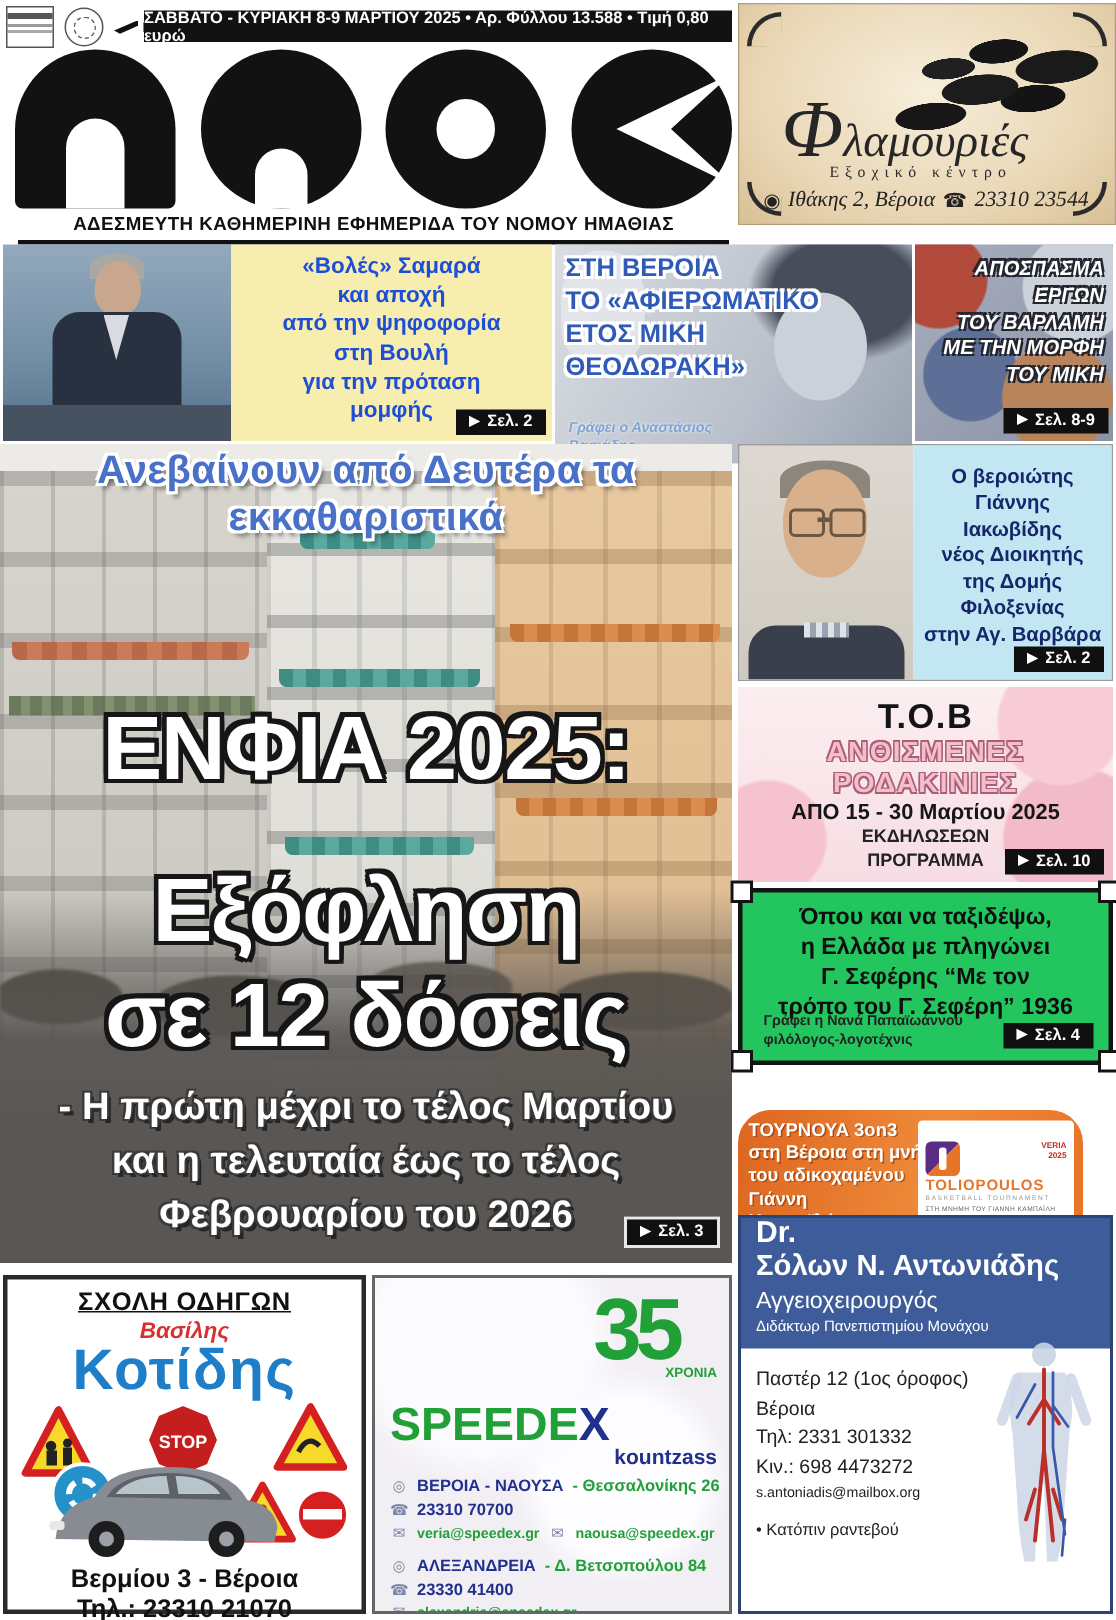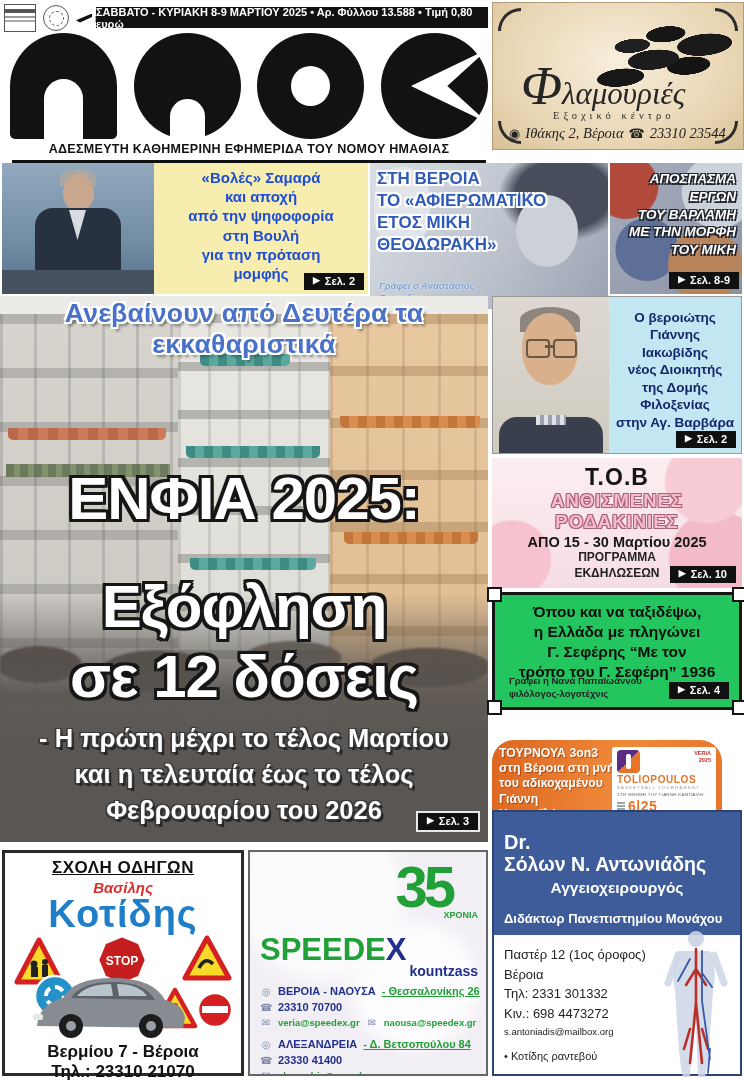--- a/index.html
+++ b/index.html
@@ -159,39 +159,39 @@
      box-sizing:border-box;background:#22c55e;}
   .orn{position:absolute;width:11px;height:11px;background:#fff;border:2.5px solid #141414;}
   .orn.tl{left:-8px;top:-8px;} .orn.tr{right:-8px;top:-8px;} .orn.bl{left:-8px;bottom:-8px;} .orn.br{right:-8px;bottom:-8px;}
   .sef-quote{margin-top:7px;text-align:center;font-size:15.5px;font-weight:800;line-height:1.3;color:#0e0e0e;}
   .sef-by{position:absolute;left:14px;bottom:7px;font-size:9.5px;font-weight:700;line-height:1.3;color:#222;}
   .box-tour{position:absolute;left:492px;top:740px;width:230px;height:94px;overflow:hidden;
      background:linear-gradient(100deg,#dd6620,#ef8a3a 55%,#e87428);border-radius:22px;}
   .tour-text{position:absolute;left:7px;top:6px;width:134px;font-size:12.3px;font-weight:800;color:#fff;
      line-height:1.24;text-shadow:1px 1px 0 rgba(120,40,0,.55);}
   .tour-logo{position:absolute;right:6px;top:7px;width:104px;height:72px;background:#fff;border-radius:3px;
-     padding:3px 5px;box-sizing:border-box;}
+     padding:14px 5px;box-sizing:border-box;}
   .tlogo-top{display:flex;align-items:flex-start;}
   .tlogo-shield{width:23px;height:23px;border-radius:4px;background:linear-gradient(135deg,#5a2d82 50%,#e87428 50%);
      position:relative;}
   .tlogo-shield::after{content:"";position:absolute;left:9px;top:4px;width:5px;height:15px;background:#fff;border-radius:2px;}
   .tlogo-badge{margin-left:auto;font-size:5.5px;font-weight:bold;color:#c03028;text-align:right;line-height:1.2;white-space:pre-line;}
   .tlogo-brand{font-size:10px;font-weight:900;color:#e87428;letter-spacing:.6px;margin-top:1px;}
   .tlogo-sub{font-size:4.4px;color:#999;letter-spacing:1.1px;}
   .tlogo-mem{font-size:4.4px;color:#666;margin-top:2px;letter-spacing:.3px;}
   .tlogo-numrow{display:flex;align-items:center;gap:3px;margin-top:1px;}
   .tlogo-bars{width:8px;height:8px;background:repeating-linear-gradient(#9aa 0 1.5px,transparent 1.5px 3px);}
   .tlogo-num{font-size:14px;font-weight:900;color:#e87428;letter-spacing:.5px;}
   
   .ad-doc{position:absolute;left:492px;top:810px;width:250px;height:266px;border:2.5px solid #2c4474;box-sizing:border-box;background:#fff;}
-  .doc-head{background:#3d5c99;color:#fff;padding:20px 10px 9px;}
+  .doc-head{background:#3d5c99;color:#fff;padding:0 10px 9px;}
   .doc-title{font-size:20px;font-weight:800;line-height:1.05;}
   .doc-name{font-size:19.5px;font-weight:800;line-height:1.2;}
-  .doc-spec{font-size:15.5px;font-weight:700;margin-top:3px;text-align:center;}
-  .doc-deg{font-size:13px;font-weight:700;margin-top:14px;}
+  .doc-spec{font-size:15.5px;font-weight:400;margin-top:3px;}
+  .doc-deg{font-size:10px;font-weight:400;margin-top:2px;}
   .doc-body{position:relative;height:146px;}
   .doc-info{position:absolute;left:10px;top:10px;width:150px;color:#222;}
   .doc-addr{font-size:13px;line-height:1.5;}
   .doc-tel{font-size:13px;line-height:1.5;}
   .doc-mail{font-size:9.5px;margin-top:3px;}
   .doc-note{font-size:11px;margin-top:13px;}
   .doc-fig{position:absolute;right:2px;top:-6px;}
   
   .ad-kot{position:absolute;left:2px;top:850px;width:242px;height:226px;border:3px solid #2a2a2a;box-sizing:border-box;
      background:#fff;text-align:center;padding-top:5px;}
@@ -208,21 +208,21 @@
   .spx-35{position:absolute;top:6px;right:34px;font-size:58px;font-weight:900;color:#22a038;letter-spacing:-4px;line-height:1;text-align:center;}
   .spx-xronia{position:absolute;top:58px;right:8px;font-size:9px;font-weight:bold;color:#22a038;}
   .spx-brandrow{position:absolute;left:10px;top:82px;width:218px;}
   .spx-brand{font-size:31px;font-weight:900;color:#22a038;letter-spacing:0;line-height:1;}
   .spx-brand .x{color:#20308c;}
   .spx-sub{text-align:right;font-size:14px;font-weight:800;color:#20308c;margin-top:-2px;}
   .spx-rows{position:absolute;left:10px;top:132px;width:220px;}
   .spx-row{display:flex;align-items:baseline;gap:6px;line-height:1.45;}
   .spx-ic{width:12px;font-size:10px;color:#7a88a8;text-align:center;}
   .spx-city{font-size:11px;font-weight:800;color:#20308c;}
-  .spx-green{font-size:11px;font-weight:800;color:#22a038;text-decoration:underline;}
+  .spx-green{font-size:11px;font-weight:800;color:#22a038;}
   .spx-mail{font-size:9.5px;font-weight:600;color:#22a038;}
   .spx-gap{height:7px;}
 </style>
 </head>
 <body>
 
 <div id="paper">
 
   <div class="stamps">
     <div class="stamp-box"></div>
@@ -366,22 +366,22 @@
       <span class="tri">▶</span>
       <span>Σελ. 2</span>
     </span>
   </div>
 
   <div class="box-tob">
     <div class="tob-org">Τ.Ο.Β</div>
     <div class="tob-title pre">ΑΝΘΙΣΜΕΝΕΣ
 ΡΟΔΑΚΙΝΙΕΣ</div>
     <div class="tob-dates">ΑΠΟ 15 - 30 Μαρτίου 2025</div>
+    <div class="tob-line">ΕΚΔΗΛΩΣΕΩΝ</div>
     <div class="tob-line">ΠΡΟΓΡΑΜΜΑ</div>
-    <div class="tob-line">ΕΚΔΗΛΩΣΕΩΝ</div>
     <span class="badge" style="right:6px;bottom:5px;">
       <span class="tri">▶</span>
       <span>Σελ. 10</span>
     </span>
   </div>
 
   <div class="box-sef">
     <div class="orn tl"></div>
       <div class="orn tr"></div>
       <div class="orn bl"></div>
@@ -432,21 +432,21 @@
       <div class="doc-spec">Αγγειοχειρουργός</div>
       <div class="doc-deg">Διδάκτωρ Πανεπιστημίου Μονάχου</div>
     </div>
     <div class="doc-body">
       <div class="doc-info">
         <div class="doc-addr">Παστέρ 12 (1ος όροφος)</div>
         <div class="doc-addr">Βέροια</div>
         <div class="doc-tel">Τηλ: 2331 301332</div>
         <div class="doc-tel">Κιν.: 698 4473272</div>
         <div class="doc-mail">s.antoniadis@mailbox.org</div>
-        <div class="doc-note">• Κοτίδης ραντεβού</div>
+        <div class="doc-note">• Κατόπιν ραντεβού</div>
       </div>
       <div class="doc-fig">
         <svg width="84" height="152" viewBox="0 0 84 152">
           <circle cx="42" cy="10" r="8" fill="#c9d3e3" opacity="0.9"></circle>
           <path d="M28 22 h28 c5 12 6 26 3 40 l-3 44 c-1 20 -3 34 -5 42 h-7 l-2 -52 -4 0 -2 52 h-7 c-2 -8 -4 -22 -5 -42 l-3 -44 c-3 -14 -2 -28 3 -40 z" fill="#ccd6e6" opacity="0.85"></path>
           <path d="M24 26 l-10 28 M60 26 l10 28" stroke="#ccd6e6" stroke-width="7" stroke-linecap="round" fill="none" opacity="0.85"></path>
           <path d="M42 20 v54 M42 40 l-10 16 M42 40 l10 16 M42 74 l-6 60 M42 74 l6 60 M36 100 l-6 20 M48 100 l6 20" stroke="#b83028" stroke-width="2.6" fill="none" stroke-linecap="round"></path>
           <path d="M48 22 v50 M48 44 l10 14 M48 72 l8 58 M36 30 l-12 22 M56 120 l-2 24" stroke="#3858a8" stroke-width="1.8" fill="none" stroke-linecap="round"></path>
         </svg>
       </div>
@@ -480,21 +480,21 @@
         <path d="M62 64 q10 -16 42 -16 q32 0 42 18 z" fill="#5d6269"></path>
         <path d="M68 62 q10 -12 34 -12 l2 12 z" fill="#b8c4cc"></path>
         <path d="M108 50 q22 0 30 12 l-28 0 z" fill="#b8c4cc"></path>
         <circle cx="62" cy="92" r="12" fill="#1d1d1d"></circle>
           <circle cx="62" cy="92" r="5" fill="#9aa0a6"></circle>
         <circle cx="142" cy="92" r="12" fill="#1d1d1d"></circle>
           <circle cx="142" cy="92" r="5" fill="#9aa0a6"></circle>
         <rect x="24" y="80" width="10" height="6" rx="2" fill="#e8e8e8"></rect>
       </svg>
     </div>
-    <div class="kot-addr">Βερμίου 7 - Βέροια</div>
+    <div class="kot-addr">Βερμίου 3 - Βέροια</div>
     <div class="kot-tel">Τηλ.: 23310 21070</div>
   </div>
 
   <div class="ad-spx">
     <div class="spx-35">35</div>
     <div class="spx-xronia">ΧΡΟΝΙΑ</div>
     <div class="spx-brandrow">
       <div class="spx-brand"><span>SPEEDE</span><span class="x">X</span></div>
       <div class="spx-sub">kountzass</div>
     </div>

